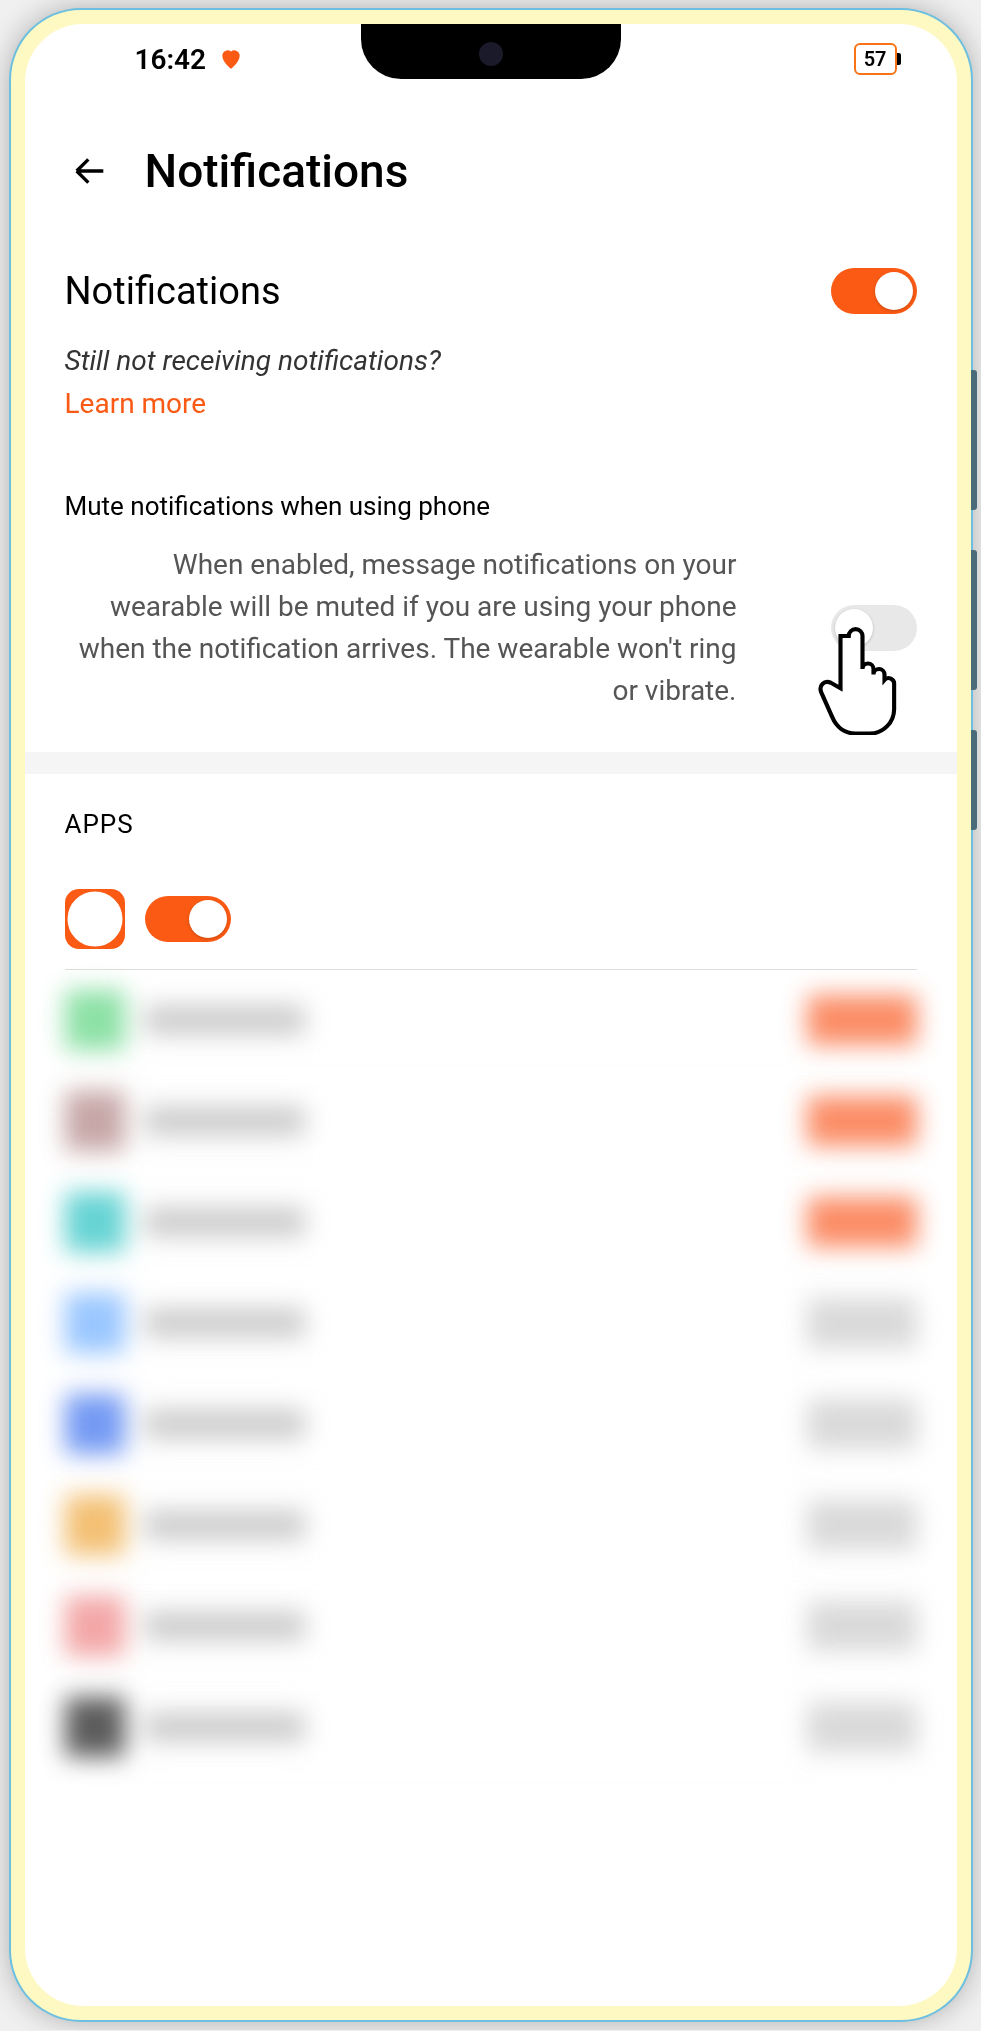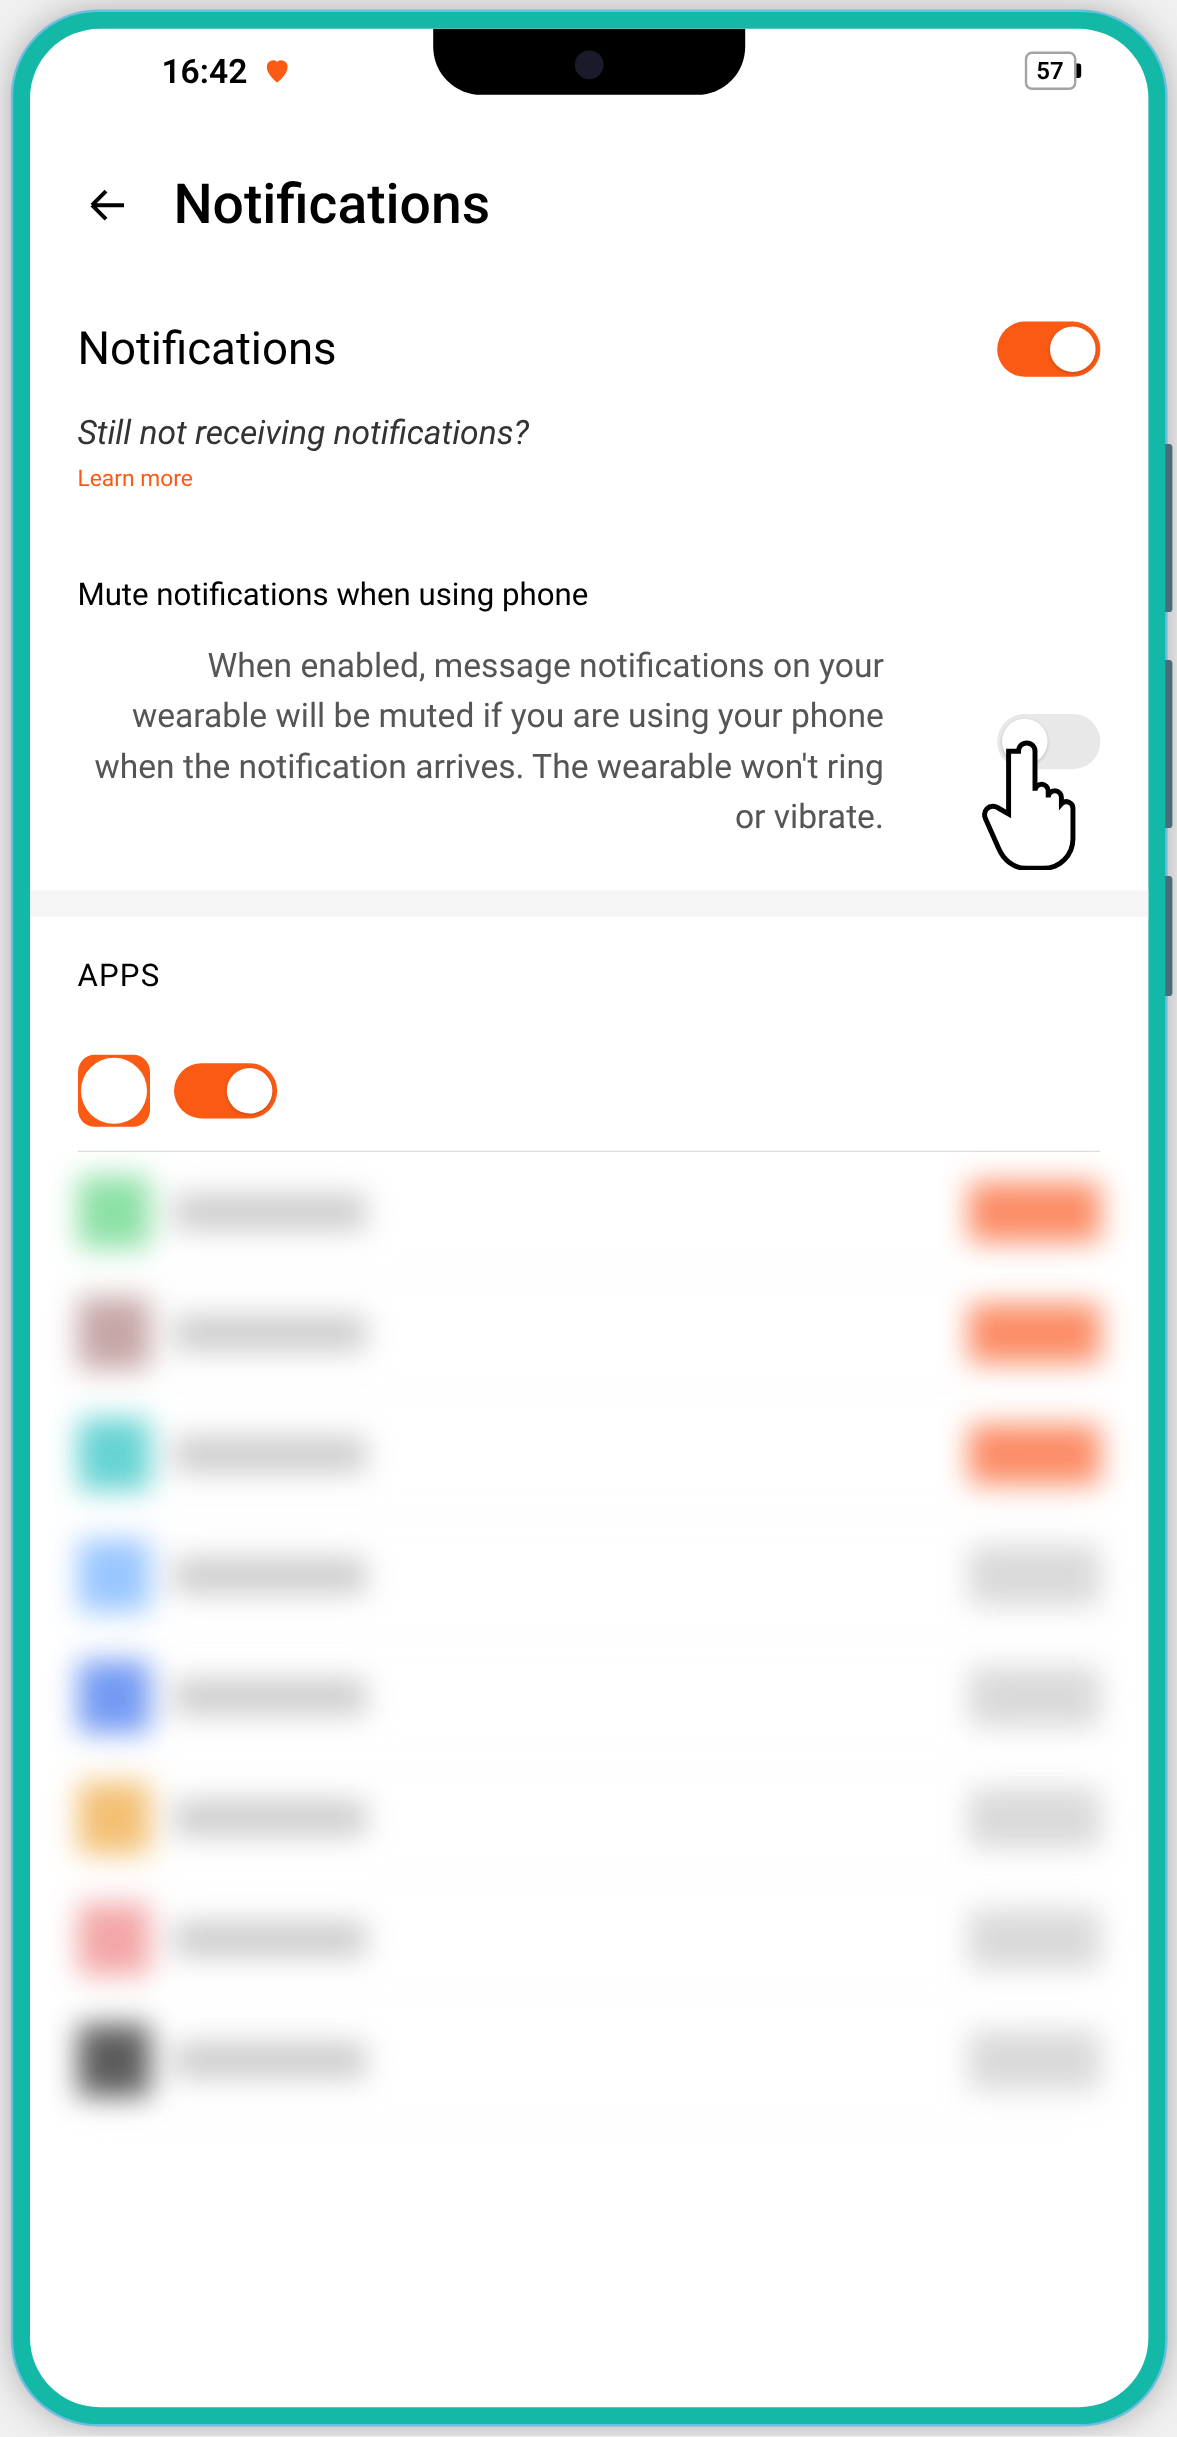--- a/index.html
+++ b/index.html
@@ -6,21 +6,21 @@
   body {
     font-family: -apple-system, BlinkMacSystemFont, "Segoe UI", Roboto, Arial, sans-serif;
     background: #f0f0f0;
     display: flex;
     justify-content: center;
     padding: 10px;
   }
   .phone-frame {
     width: 960px;
     height: 2010px;
-    background: #14b8a6;
+    background: #fef9c3;
     border-radius: 70px;
     padding: 14px;
     position: relative;
     box-shadow: 0 0 0 2px #6cbfe0, 0 0 30px rgba(0,0,0,0.3);
   }
   .phone-inner {
     width: 100%;
     height: 100%;
     background: #fff;
     border-radius: 58px;
@@ -76,21 +76,21 @@
   }
   .status-left { display: flex; align-items: center; gap: 12px; }
   .status-right { display: flex; align-items: center; gap: 8px; }
   .heart-icon {
     width: 26px;
     height: 26px;
     position: relative;
   }
   .heart-icon svg { width: 100%; height: 100%; }
   .battery {
-    border: 2px solid #a3a3a3;
+    border: 2px solid #f97316;
     border-radius: 6px;
     padding: 2px 8px;
     font-size: 20px;
     position: relative;
   }
   .battery::after {
     content: "";
     position: absolute;
     right: -6px;
     top: 50%;
@@ -147,21 +147,21 @@
   }
   .toggle-on .toggle-knob { right: 4px; }
   .toggle-off .toggle-knob { left: 4px; }
   .help-text {
     font-size: 28px;
     color: #333;
     padding-bottom: 10px;
     font-style: italic;
   }
   .learn-more {
-    font-size: 19px;
+    font-size: 28px;
     color: #fa5a14;
     padding-bottom: 40px;
     cursor: pointer;
   }
   .mute-section { padding-top: 30px; padding-bottom: 40px; position: relative; }
   .mute-title {
     font-size: 26px;
     font-weight: 400;
     line-height: 1.3;
     padding-right: 120px;

